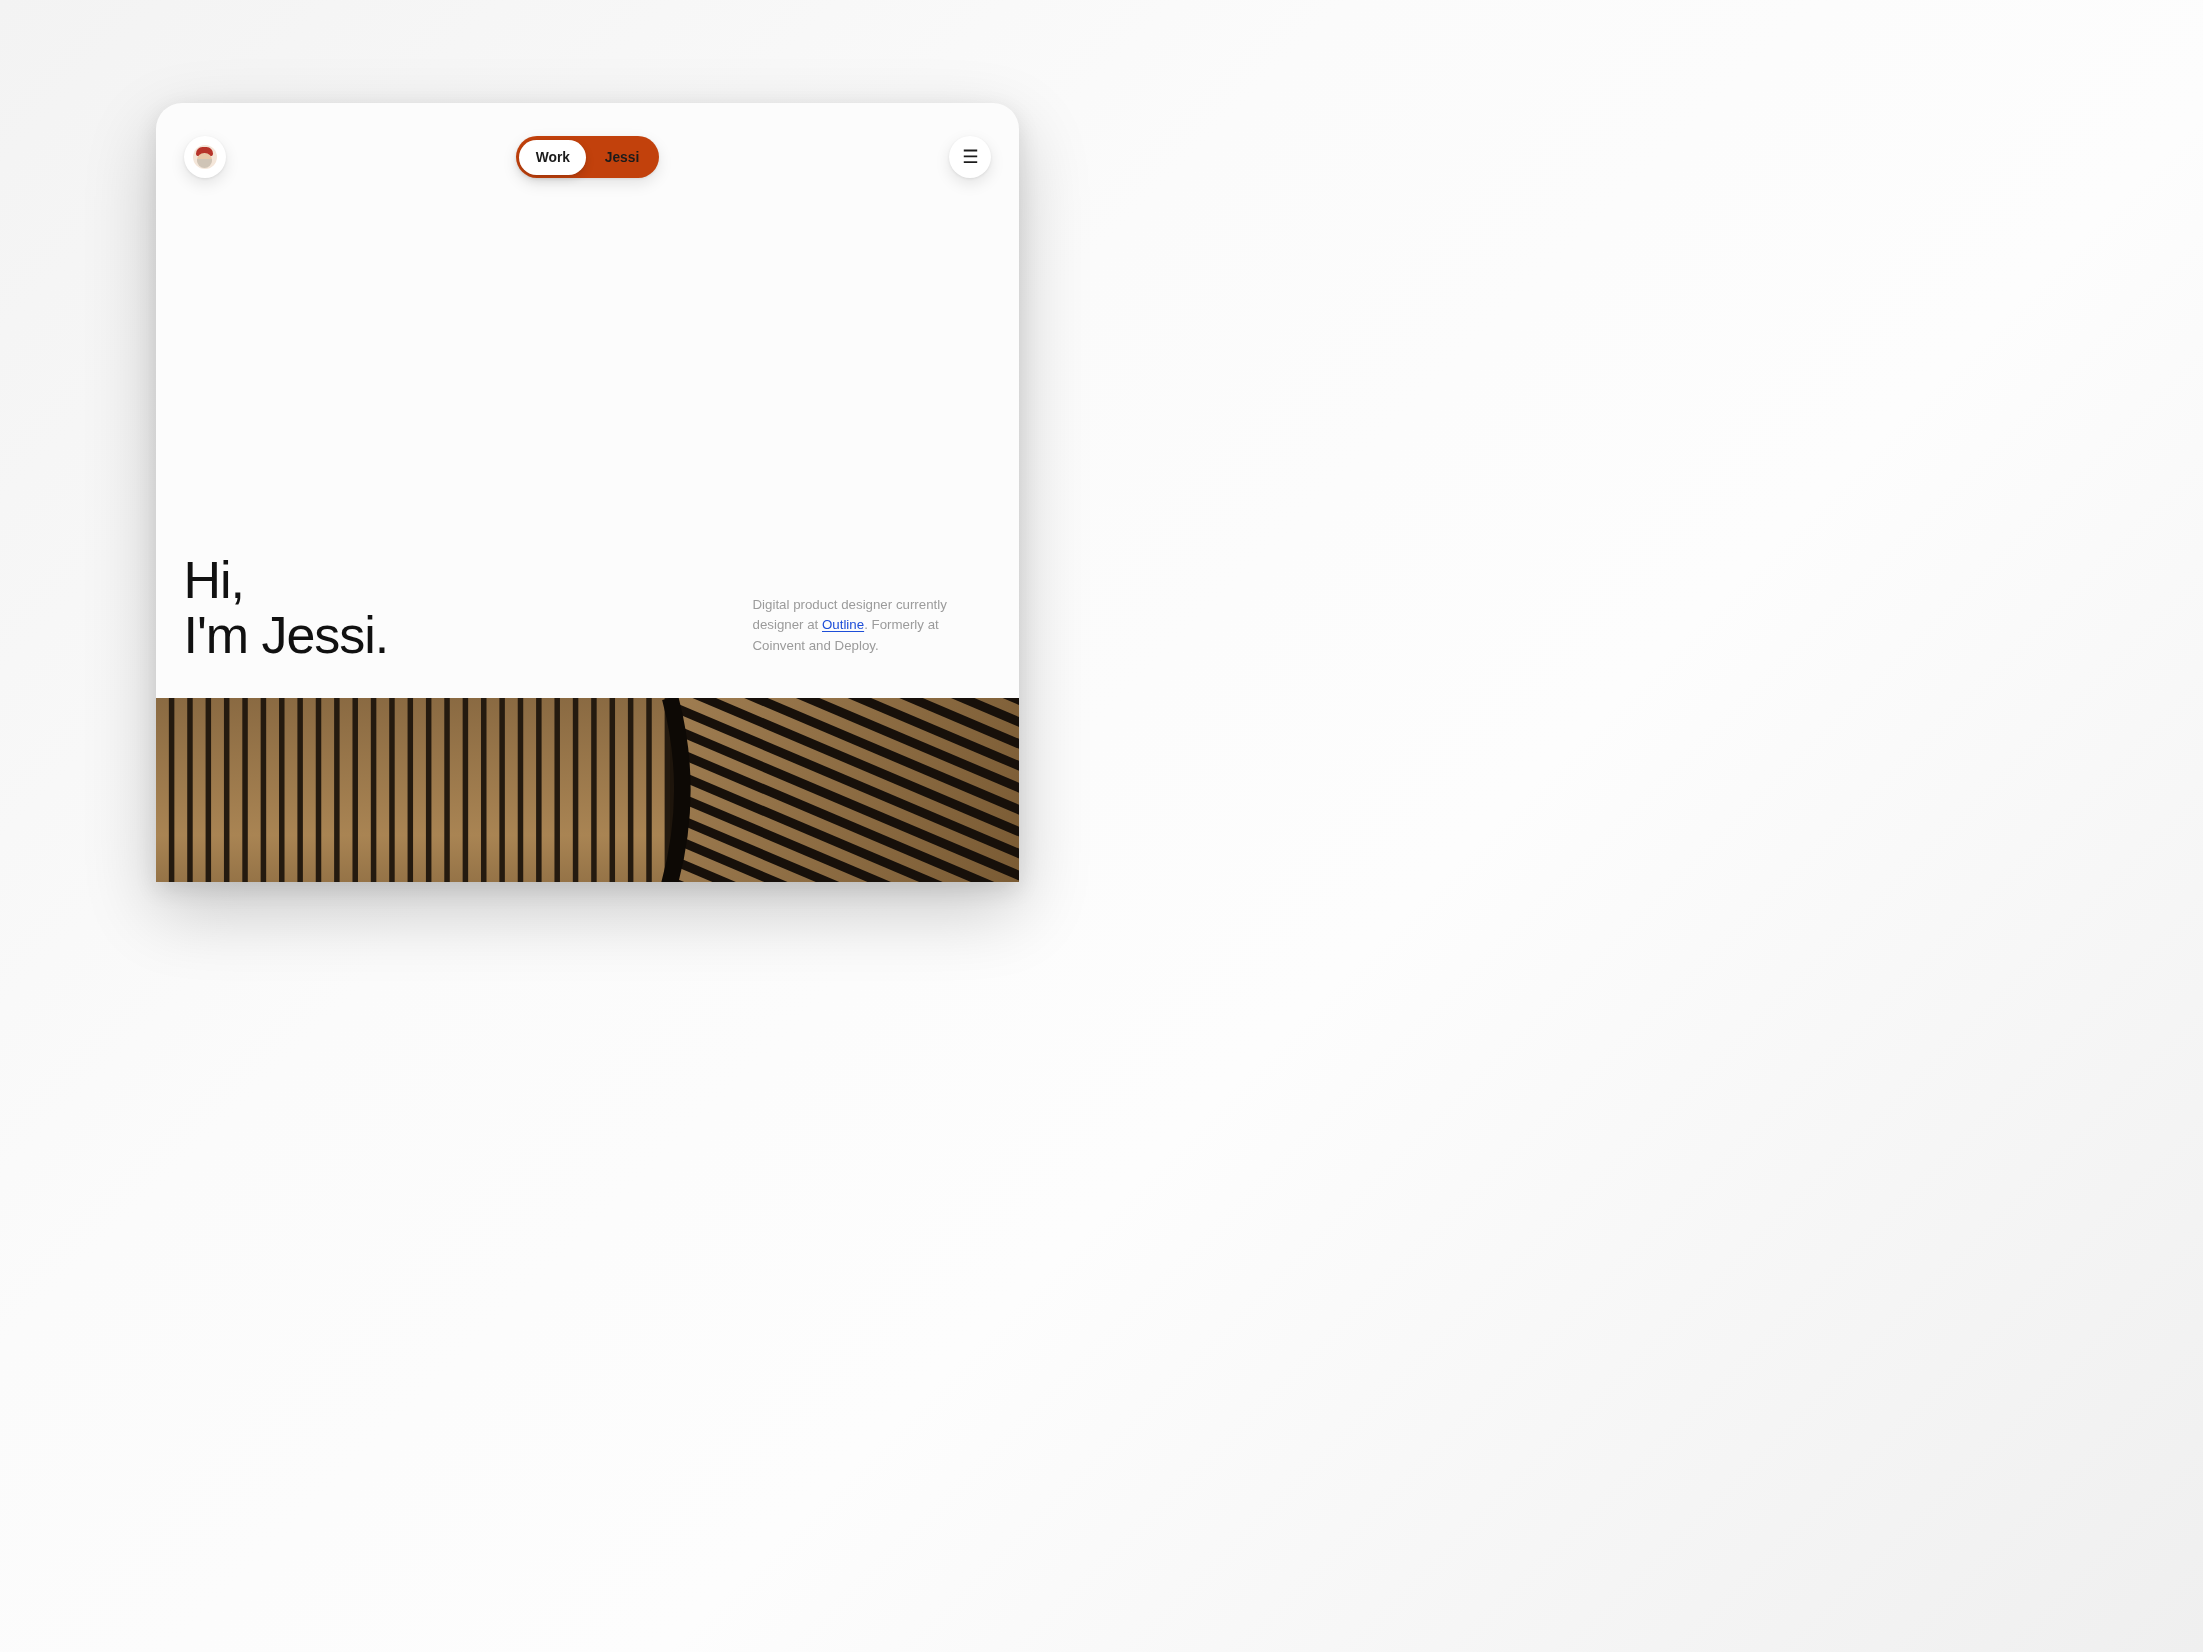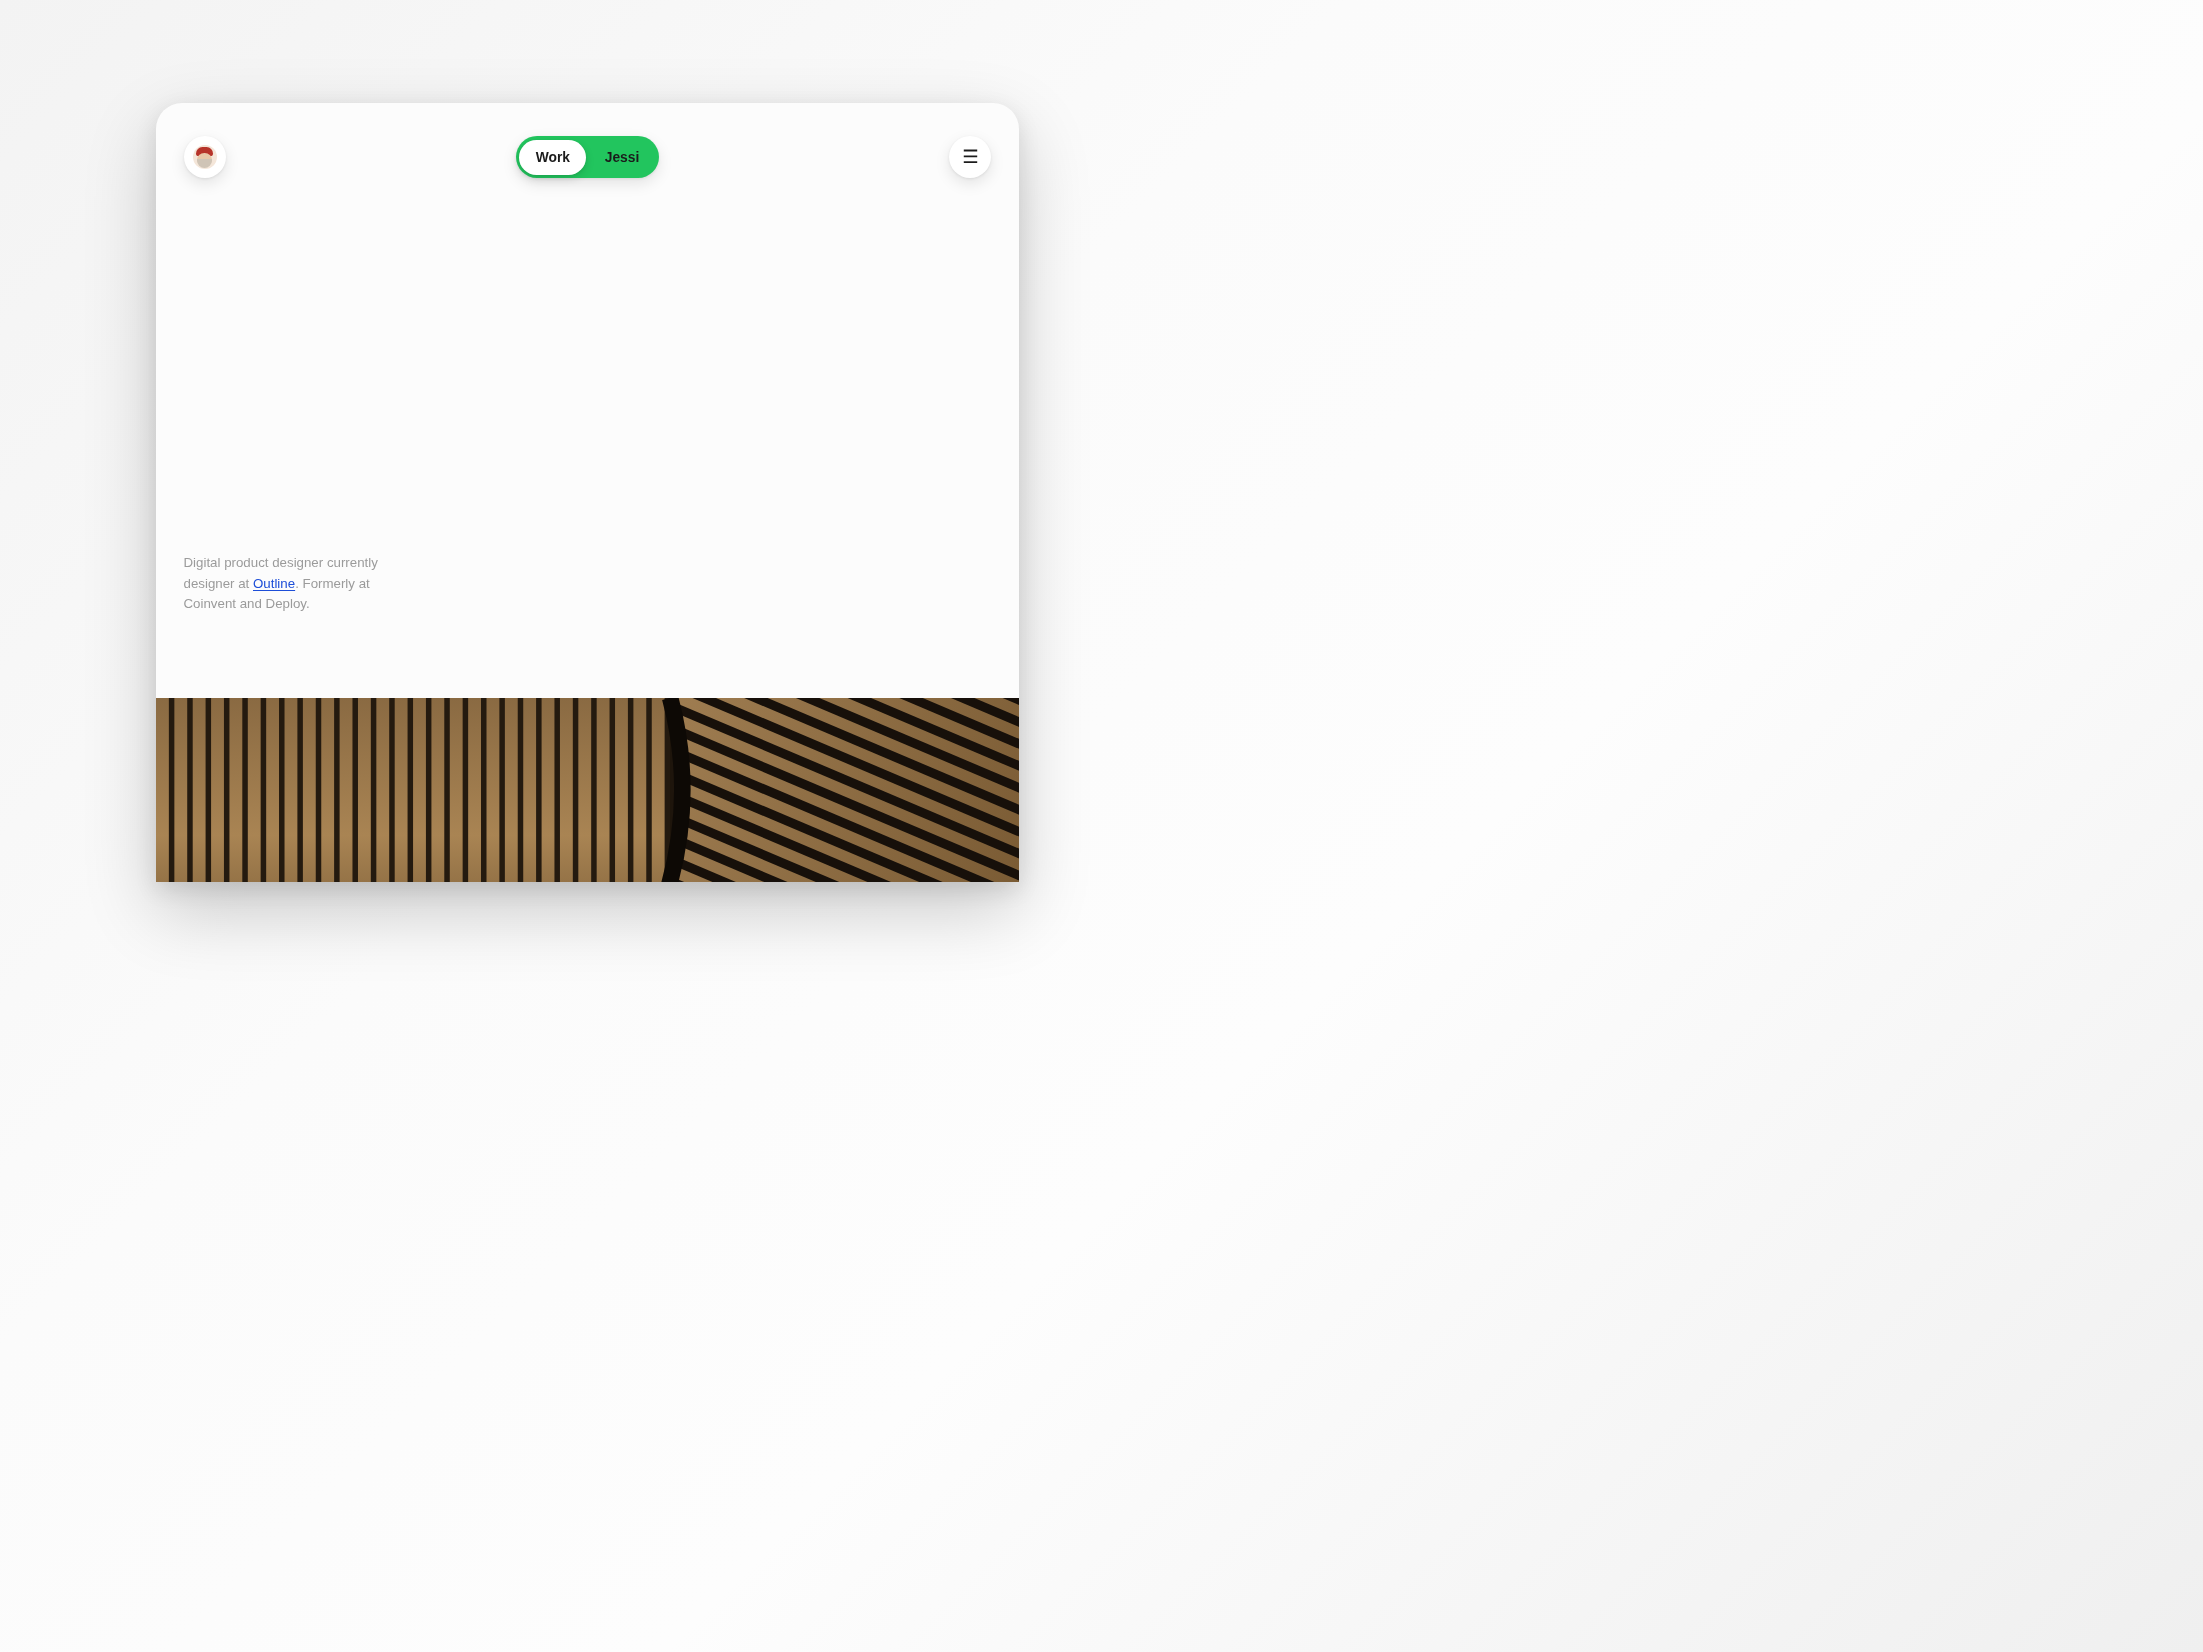--- a/index.html
+++ b/index.html
@@ -64,21 +64,21 @@
     background:#e8c8a8; border-radius:50%;
   }
   .avatar-inner .beard {
     position:absolute; top:13.8px; left:4.6px; width:14.7px; height:9.2px;
     background:#cfc4b6; border-radius: 0 0 9.2px 9.2px;
   }
 
   .nav-pill {
     height: 42px;
     padding: 3.7px;
-    background: #22c55e;
+    background: #c2410c;
     border-radius: 917px;
     box-shadow: 0 5.5px 14.7px rgba(0,0,0,.10), 0 0.9px 2.8px rgba(0,0,0,.08);
     display: flex; align-items: center;
     gap: 1.8px;
   }
   .nav-item {
     height: 35px;
     padding: 0 16.5px;
     border-radius: 917px;
     display: flex; align-items: center;
@@ -173,20 +173,24 @@
         </div>
       </div>
 
       <div class="menu-btn">
         <span>☰</span>
       </div>
 
     </div>
 
     <div class="hero">
+      <div class="hero-title">
+        <div>Hi,</div>
+        <div>I'm Jessi.</div>
+      </div>
       <div class="hero-sub">
         <span>Digital product designer currently designer at </span><span class="linkish">Outline</span><span>. Formerly at Coinvent and Deploy.</span>
       </div>
     </div>
 
     <div class="hero-img">
       <svg viewBox="0 0 940 300" preserveAspectRatio="xMidYMid slice">
         <defs>
           <linearGradient id="woodL" x1="0" y1="0" x2="0" y2="1">
             <stop offset="0" stop-color="#8a6a42"></stop>

